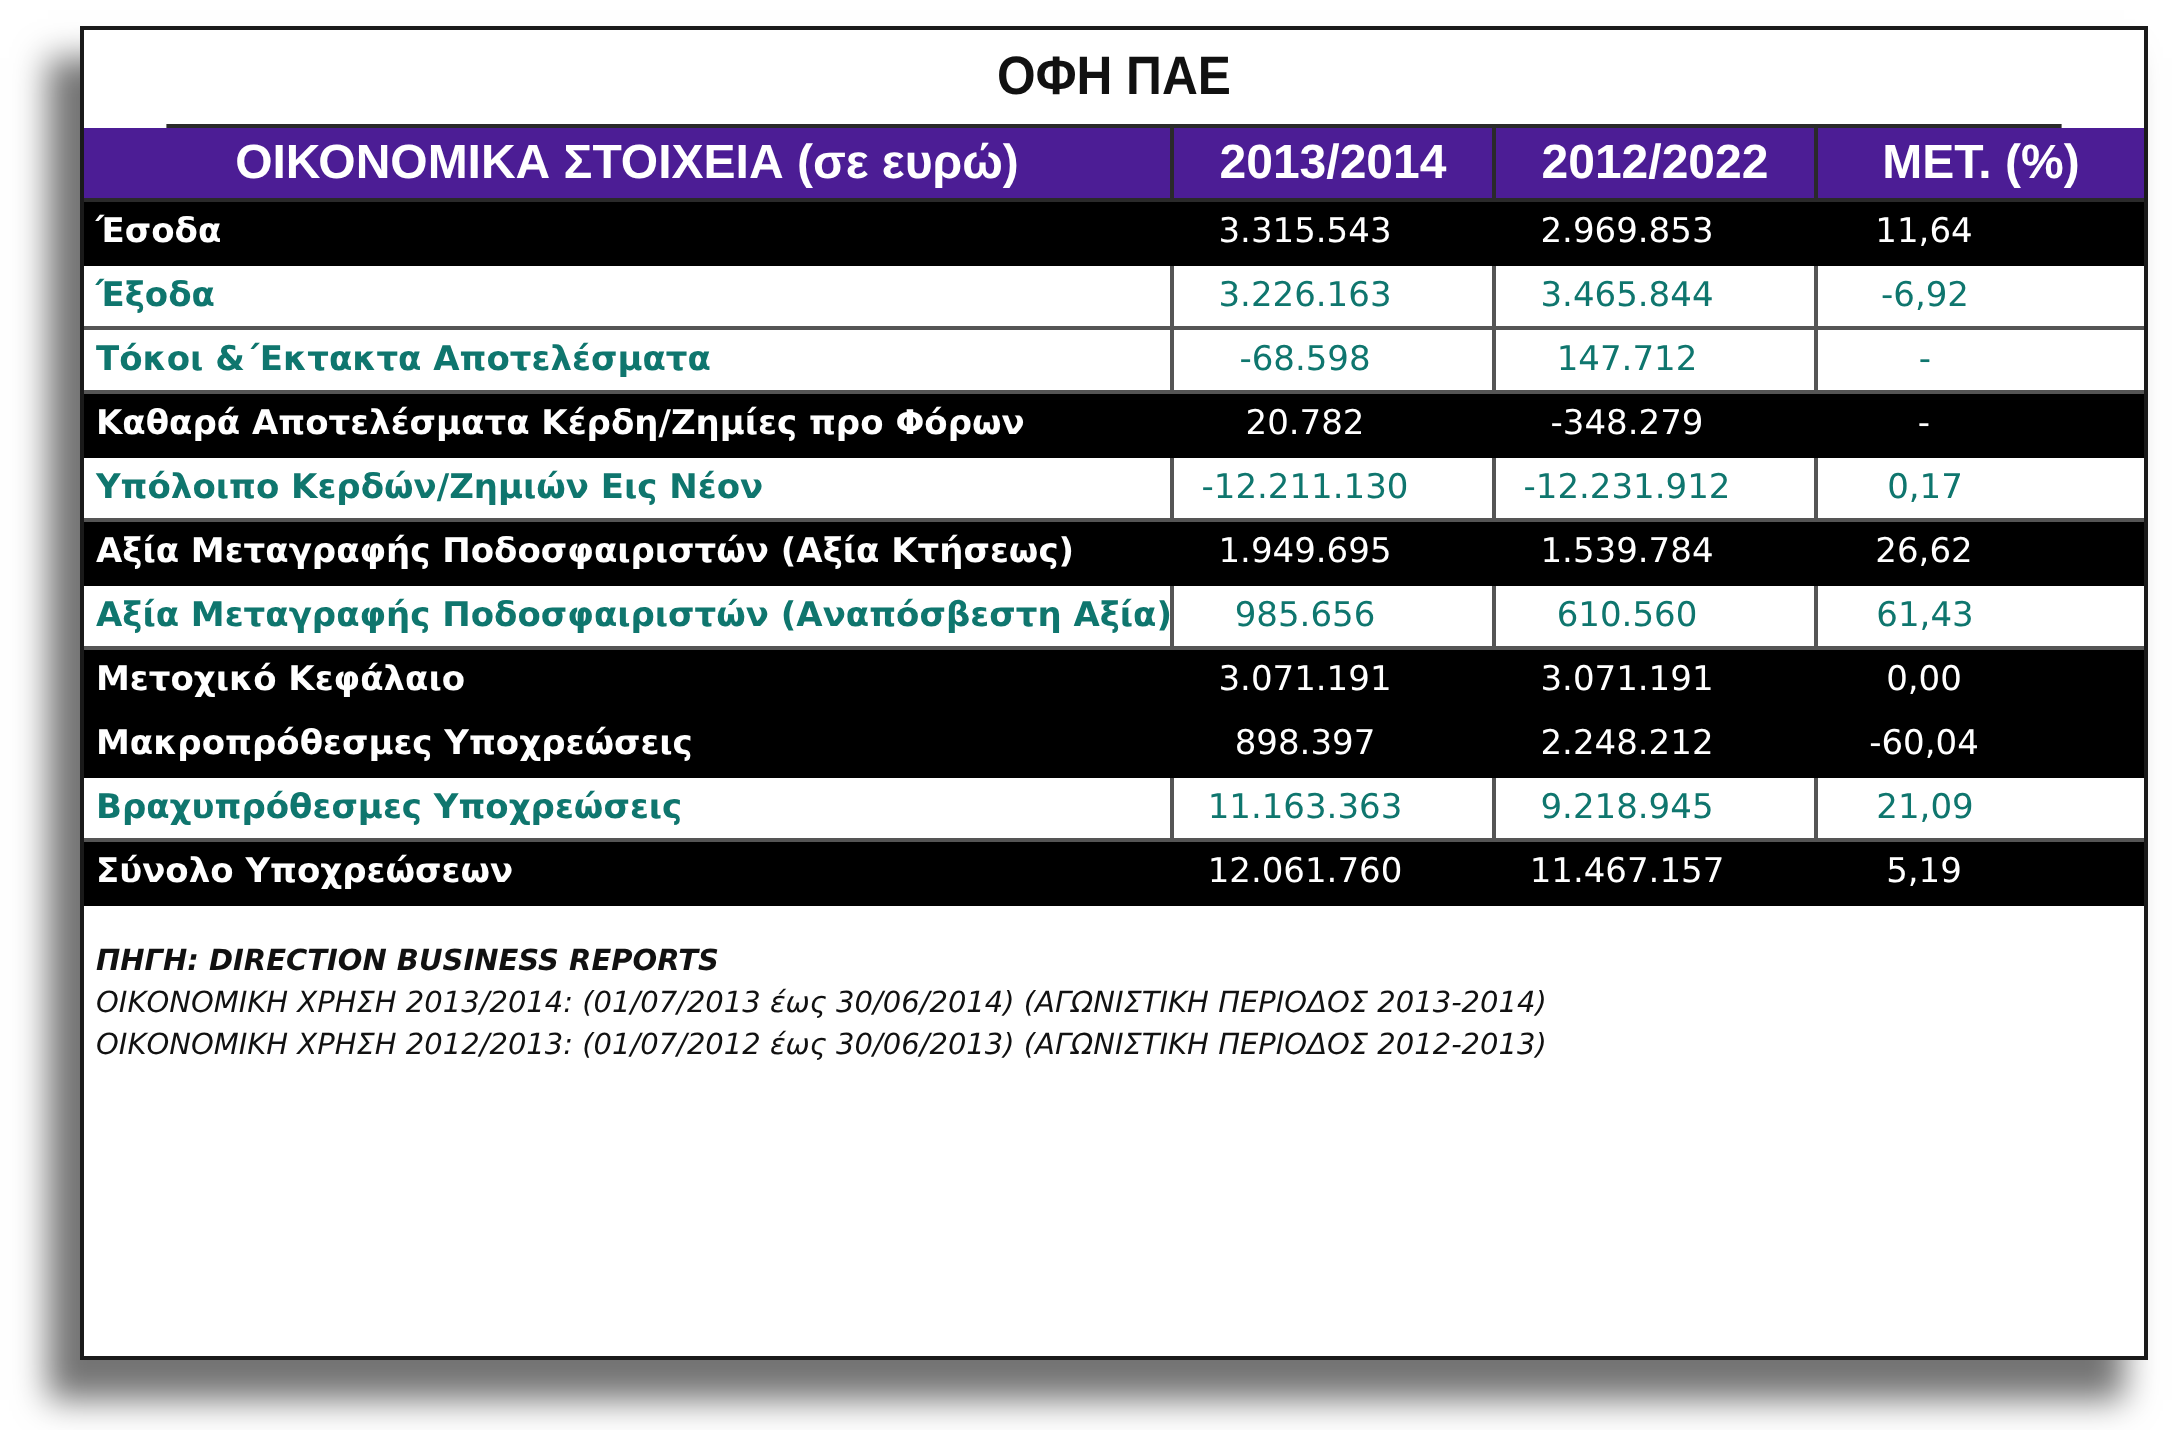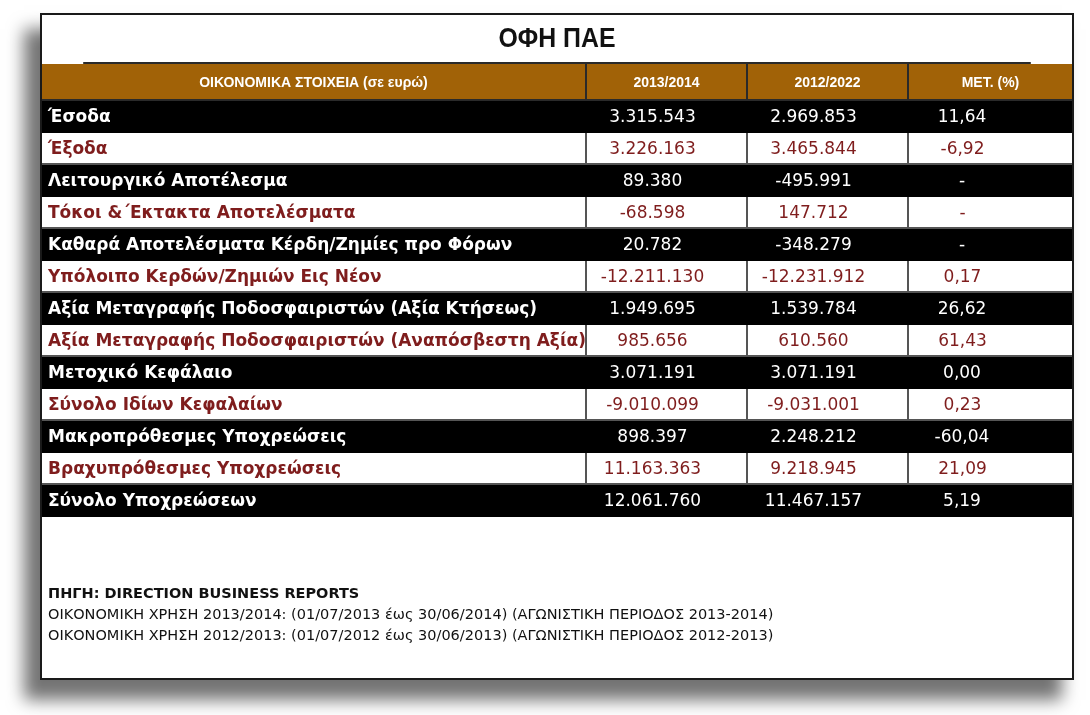--- a/index.html
+++ b/index.html
@@ -12,35 +12,35 @@
     }
     .title {
       height: 47px; display: flex; align-items: center; justify-content: center;
       font-family: "Liberation Sans", sans-serif; font-weight: bold; font-size: 27px;
       color: #111; letter-spacing: 0px; border-bottom: 2px solid #2a2a2a;
       transform: scaleX(0.92);
     }
     table { border-collapse: collapse; width: 1030px; table-layout: fixed; }
     col.c0 { width: 544px; } col.c1 { width: 161px; } col.c2 { width: 161px; } col.c3 { width: 164px; }
     th {
-      background: #a16207; color: #ffffff; height: 35px; padding: 0;
-      font-family: "Liberation Sans", sans-serif; font-weight: bold; font-size: 14px;
+      background: #4c1d95; color: #ffffff; height: 35px; padding: 0;
+      font-family: "Liberation Sans", sans-serif; font-weight: bold; font-size: 24px;
       border-right: 2px solid #2a2a2a; border-bottom: 2px solid #2a2a2a; text-align: center;
     }
     th:last-child { border-right: none; }
     td { height: 32px; padding: 0; font-size: 17px; box-sizing: border-box; }
     td.label { font-weight: bold; padding-left: 6px; font-size: 17px; white-space: nowrap; }
     td.num { text-align: center; padding-right: 28px; font-family: "DejaVu Sans", sans-serif; }
     td.pct { padding-right: 56px; }
     tr.dark td { background: #000; color: #fff; border-top: 2px solid #000; border-bottom: 2px solid #000; }
-    tr.light td { background: #fff; color: #7f1d1d; border: 2px solid #555; margin-left: 15px; }
+    tr.light td { background: #fff; color: #0f766e; border: 2px solid #555; margin-left: 15px; }
     tr.light td:first-child { border-left: none; }
     tr.light td:last-child { border-right: none; }
-    .footer { padding: 18px 0 0 6px; font-family: "DejaVu Sans", sans-serif; 
-              font-size: 14.5px; color: #111; line-height: 21px; margin-top: 48px; }
+    .footer { padding: 18px 0 0 6px; font-family: "DejaVu Sans", sans-serif; font-style: italic;
+              font-size: 14.5px; color: #111; line-height: 21px; }
     .footer .src { font-weight: bold; }
   </style>
 </head>
 <body>
 
 <div class="card">
   <div class="title">ΟΦΗ ΠΑΕ</div>
   <table>
     <colgroup>
         <col class="c0">
@@ -61,26 +61,20 @@
           <td class="label">Έσοδα</td>
           <td class="num">3.315.543</td>
           <td class="num">2.969.853</td>
           <td class="num pct">11,64</td>
         </tr>
         <tr class="light">
           <td class="label">Έξοδα</td>
           <td class="num">3.226.163</td>
           <td class="num">3.465.844</td>
           <td class="num pct">-6,92</td>
-        </tr>
-        <tr class="dark">
-          <td class="label">Λειτουργικό Αποτέλεσμα</td>
-          <td class="num">89.380</td>
-          <td class="num">-495.991</td>
-          <td class="num pct">-</td>
         </tr>
         <tr class="light">
           <td class="label">Τόκοι &amp;΄Εκτακτα Αποτελέσματα</td>
           <td class="num">-68.598</td>
           <td class="num">147.712</td>
           <td class="num pct">-</td>
         </tr>
         <tr class="dark">
           <td class="label">Καθαρά Αποτελέσματα Κέρδη/Ζημίες προ Φόρων</td>
           <td class="num">20.782</td>
@@ -104,26 +98,20 @@
           <td class="num">985.656</td>
           <td class="num">610.560</td>
           <td class="num pct">61,43</td>
         </tr>
         <tr class="dark">
           <td class="label">Μετοχικό Κεφάλαιο</td>
           <td class="num">3.071.191</td>
           <td class="num">3.071.191</td>
           <td class="num pct">0,00</td>
         </tr>
-        <tr class="light">
-          <td class="label">Σύνολο Ιδίων Κεφαλαίων</td>
-          <td class="num">-9.010.099</td>
-          <td class="num">-9.031.001</td>
-          <td class="num pct">0,23</td>
-        </tr>
         <tr class="dark">
           <td class="label">Μακροπρόθεσμες Υποχρεώσεις</td>
           <td class="num">898.397</td>
           <td class="num">2.248.212</td>
           <td class="num pct">-60,04</td>
         </tr>
         <tr class="light">
           <td class="label">Βραχυπρόθεσμες Υποχρεώσεις</td>
           <td class="num">11.163.363</td>
           <td class="num">9.218.945</td>

